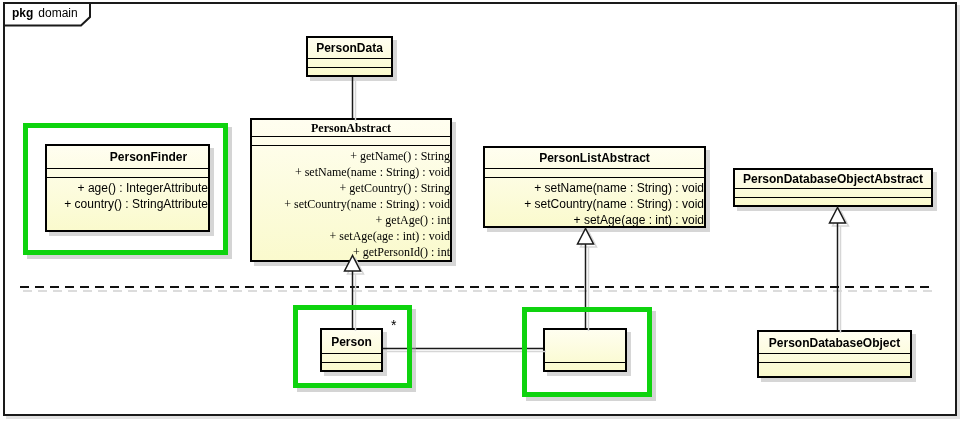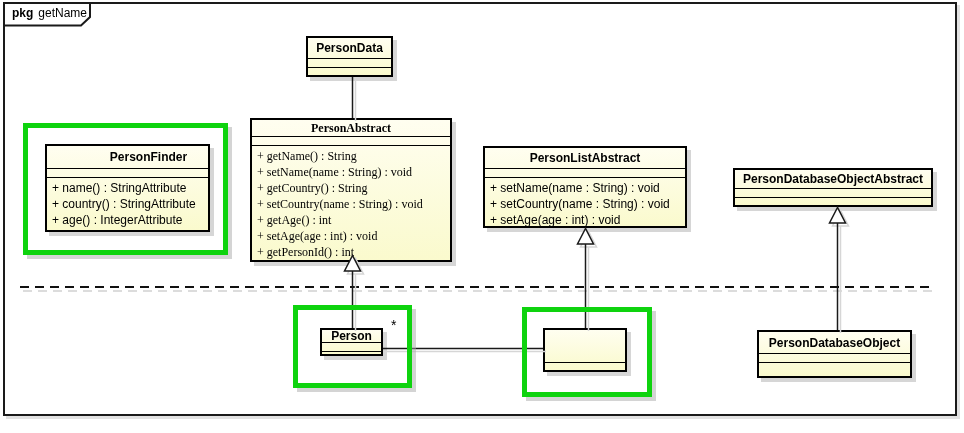--- a/index.html
+++ b/index.html
@@ -12,28 +12,28 @@
   .tab-text .kw{font-weight:bold;margin-right:5px;}
   
   .cls{position:absolute;box-sizing:border-box;border:2px solid #000;display:flex;flex-direction:column;
        background:linear-gradient(180deg,#FFFEF0 0%,#FAFACD 100%);
        box-shadow:4px 4px 0 0 rgba(165,165,165,.45);z-index:2;}
   .cls-title{font-weight:bold;font-size:12px;display:flex;align-items:center;justify-content:center;
              white-space:nowrap;overflow:hidden;}
   .cls-attrs{border-top:1px solid #000;height:8px;flex:0 0 auto;}
   .cls-ops{border-top:1px solid #000;flex:1 1 auto;font-size:12px;line-height:16px;
            padding:2px 0 0 5px;white-space:nowrap;overflow:hidden;}
-  .op{white-space:nowrap;}
+  .op{white-space:nowrap;text-align:right;}
   
   .c-persondata{left:306px;top:36px;width:87px;height:41px;}  .c-persondata .cls-title{height:20px;}
   .c-personabstract{left:250px;top:118px;width:202px;height:144px;font-family:Liberation Serif, serif;} .c-personabstract .cls-title{height:16px;}
   .c-personfinder{left:45px;top:144px;width:165px;height:88px;} .c-personfinder .cls-title{height:22px;margin-left:42px;}
-  .c-personlistabstract{left:483px;top:146px;width:204px;height:82px;} .c-personlistabstract .cls-title{height:21px;}
+  .c-personlistabstract{left:483px;top:146px;width:223px;height:82px;} .c-personlistabstract .cls-title{height:21px;}
   .c-persondboabstract{left:733px;top:168px;width:200px;height:39px;} .c-persondboabstract .cls-title{height:18px;}
-  .c-person{left:320px;top:328px;width:63px;height:28px;} .c-person .cls-title{height:23px;}
+  .c-person{left:320px;top:328px;width:63px;height:44px;} .c-person .cls-title{height:23px;}
   .c-personlist{left:543px;top:328px;width:84px;height:44px;} .c-personlist .cls-title{height:23px;margin-top:32px;}
   .c-persondbo{left:757px;top:330px;width:155px;height:48px;} .c-persondbo .cls-title{height:21px;}
   
   .hl{position:absolute;box-sizing:border-box;border:5px solid #0ED30E;background:transparent;
       box-shadow:4px 4px 0 0 rgba(170,170,170,.5);z-index:5;}
   .hl-finder{left:23px;top:123px;width:205px;height:132px;}
   .hl-person{left:293px;top:305px;width:119px;height:83px;}
   .hl-personlist{left:522px;top:307px;width:130px;height:90px;}
   
   .dash-shadow{position:absolute;left:23px;top:290px;width:910px;height:2px;z-index:1;
@@ -86,21 +86,21 @@
       <path class="edge" d="M837.5 330 L837.5 223"></path>
       <polygon class="tri" points="837.5,207.5 829.5,223 845.5,223"></polygon>
     </g>
 
     <g>
       <path class="edge" d="M383 348.5 L543 348.5"></path>
     </g>
   </svg>
 
   <div class="tab-text">
-    <span class="kw">pkg</span><span>getName</span>
+    <span class="kw">pkg</span><span>domain</span>
   </div>
 
   <div class="dash-shadow"></div>
   <div class="dash"></div>
 
   <div class="cls c-persondata">
     <div class="cls-title">PersonData</div>
     <div class="cls-attrs"></div>
     <div class="cls-ops"></div>
   </div>
@@ -116,23 +116,22 @@
       <div class="op">+ getAge() : int</div>
       <div class="op">+ setAge(age : int) : void</div>
       <div class="op">+ getPersonId() : int</div>
     </div>
   </div>
 
   <div class="cls c-personfinder">
     <div class="cls-title">PersonFinder</div>
     <div class="cls-attrs"></div>
     <div class="cls-ops">
-      <div class="op">+ name() : StringAttribute</div>
+      <div class="op">+ age() : IntegerAttribute</div>
       <div class="op">+ country() : StringAttribute</div>
-      <div class="op">+ age() : IntegerAttribute</div>
     </div>
   </div>
 
   <div class="cls c-personlistabstract">
     <div class="cls-title">PersonListAbstract</div>
     <div class="cls-attrs"></div>
     <div class="cls-ops">
       <div class="op">+ setName(name : String) : void</div>
       <div class="op">+ setCountry(name : String) : void</div>
       <div class="op">+ setAge(age : int) : void</div>

